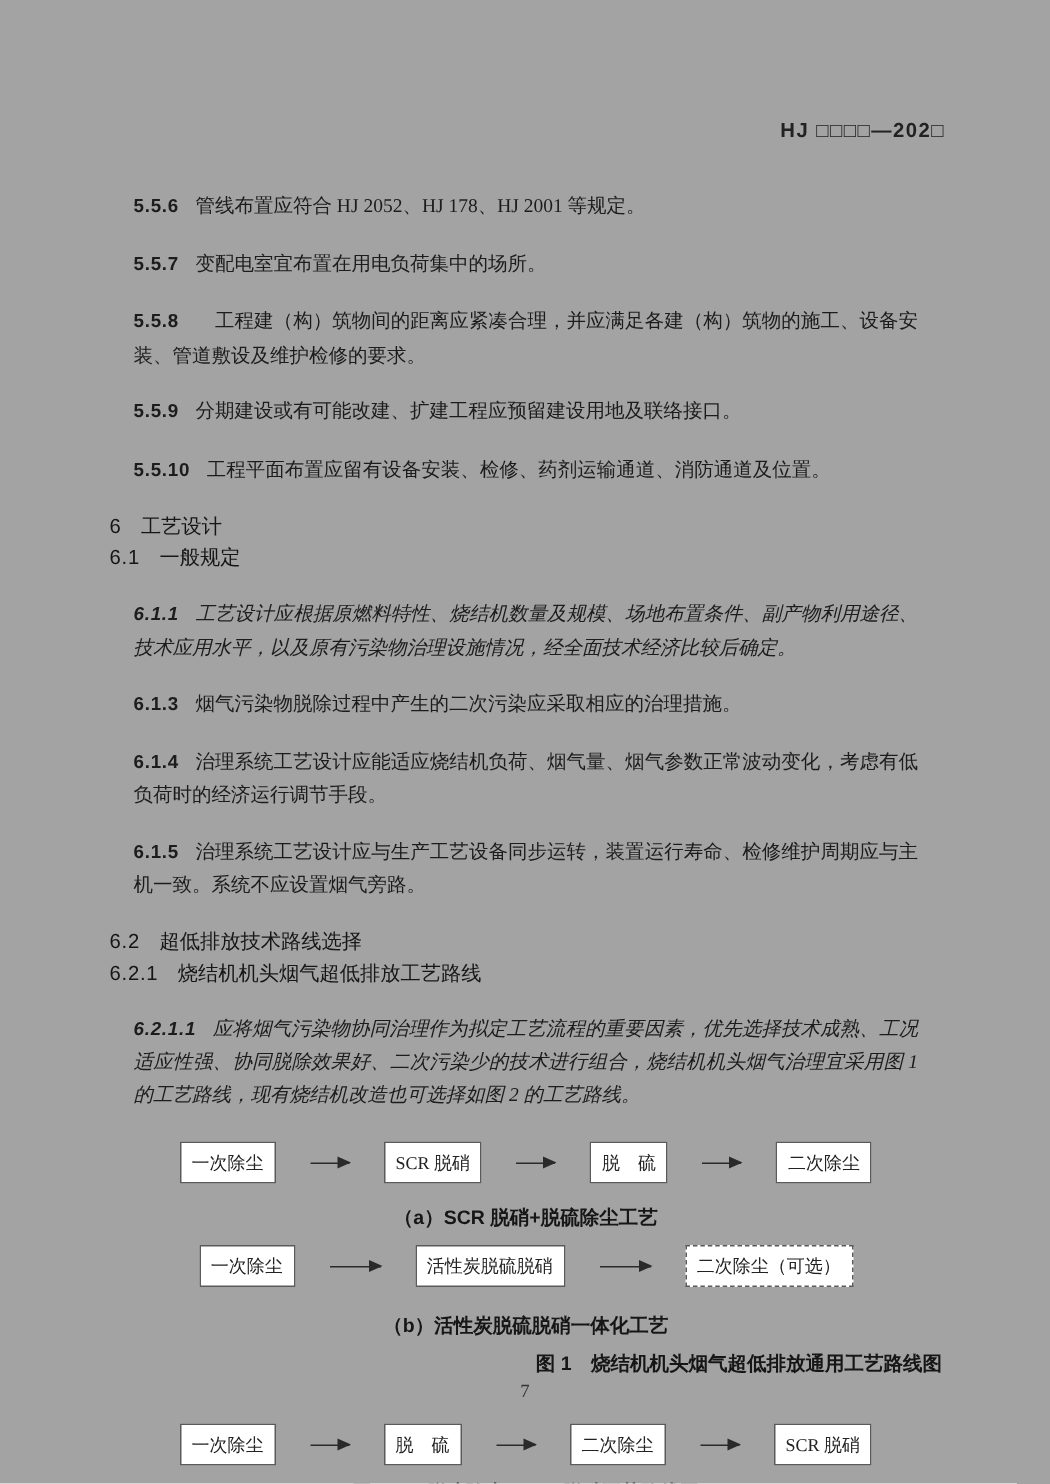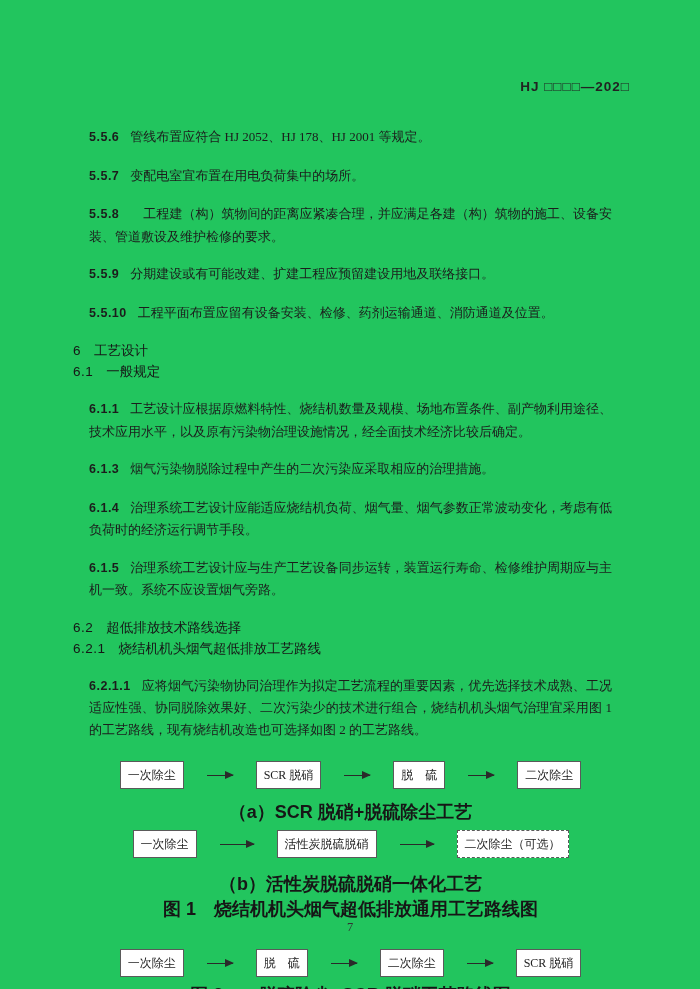--- a/index.html
+++ b/index.html
@@ -1,19 +1,19 @@
 <!DOCTYPE html>
 <html lang="zh"><head>
 <meta charset="utf-8">
 <style>
   html,body{margin:0;padding:0;background:#ffffff;}
   .page{
     position:relative;
     width:700px;height:989px;
-    background:#22c55e;
+    background:#a3a3a3;
     font-family:"Liberation Serif","DejaVu Serif",serif;
     color:#1c1c1c;
     overflow:hidden;
   }
   .doc-header{
     position:absolute;
     top:79px;right:70px;
     font-family:"Liberation Sans","DejaVu Sans",sans-serif;
     font-weight:bold;
     font-size:13.5px;
@@ -44,21 +44,21 @@
     font-weight:normal;
     font-size:13.5px;
     line-height:21px;
     color:#161616;
   }
   h2.sec .num{margin-right:13px;letter-spacing:0.5px;}
   .sec-6{margin-top:14px;}
   .sec-61{margin-top:19px;}
   .sec-62{margin-top:11px;}
   .sec-621{margin-top:8px;font-size:13px;}
-  .gap-after-head{margin-top:1px;}
+  .gap-after-head{margin-top:1px;font-style:italic;}
   
   .flow-row{
     display:flex;
     align-items:center;
     justify-content:center;
     gap:23px;
   }
   .flow-box{
     border:1px solid #5a5a5a;
     background:#fff;
@@ -84,29 +84,29 @@
     width:0;height:0;
     border-left:9px solid #2a2a2a;
     border-top:4px solid transparent;
     border-bottom:4px solid transparent;
   }
   .fig-caption{
     margin:0;
     text-align:center;
     font-family:"Liberation Sans","DejaVu Sans",sans-serif;
     font-weight:bold;
-    font-size:18px;
+    font-size:13px;
     line-height:18px;
     color:#161616;
   }
   .row-a{margin-top:21px;}
   .cap-a{margin-top:14px;}
   .row-b{margin-top:9px;}
   .cap-b{margin-top:17px;}
-  .cap-fig1{margin-top:7px;}
+  .cap-fig1{margin-top:7px;text-align:right;}
   .row-fig2{margin-top:31px;}
   .cap-fig2{margin-top:9px;}
   .page-number{
     position:absolute;
     top:920px;left:0;right:0;
     text-align:center;
     font-size:12.5px;
     color:#333;
   }
 </style>

